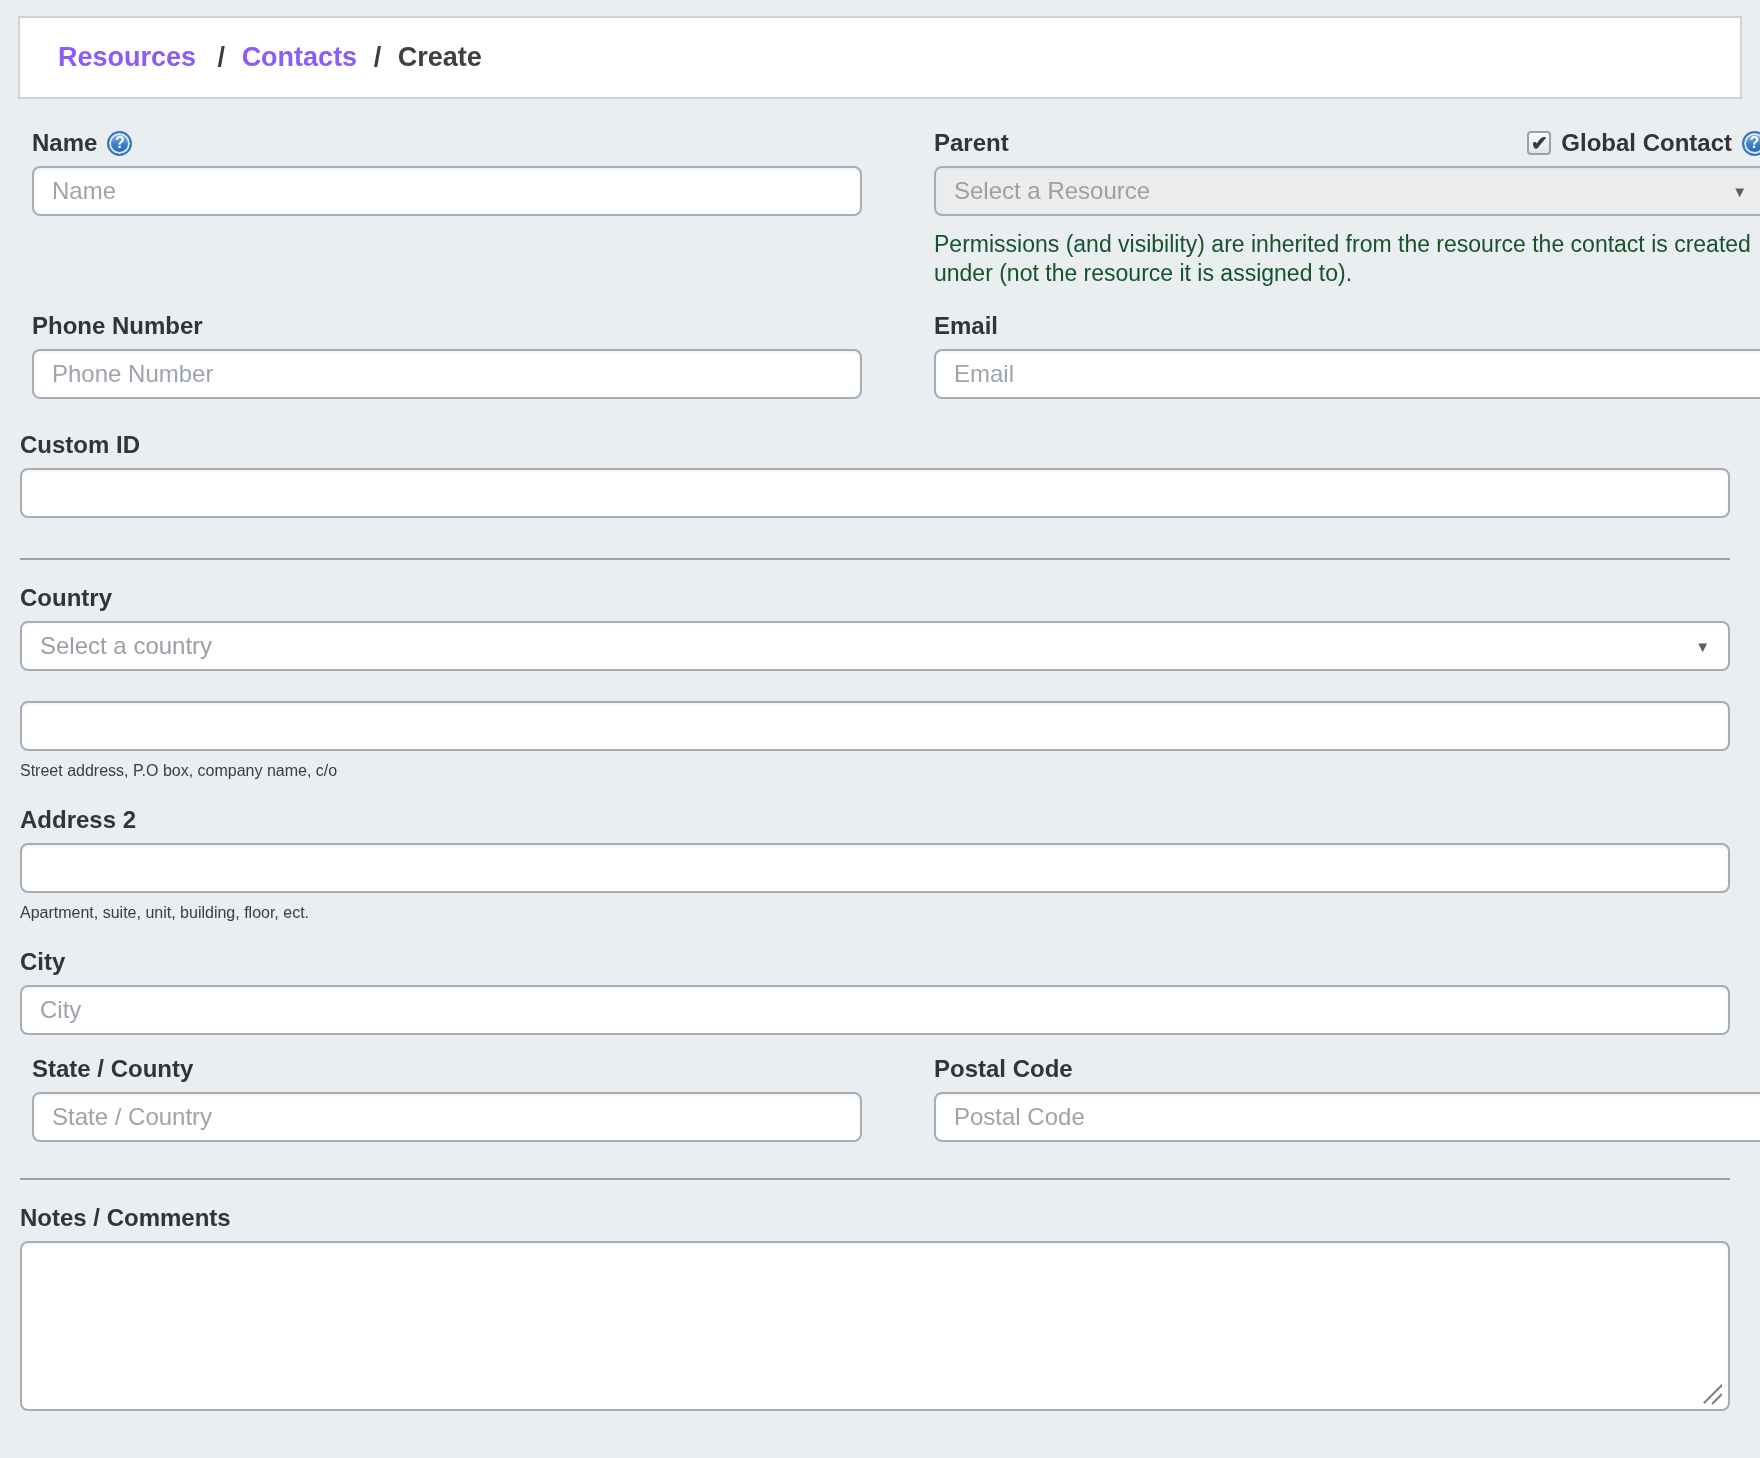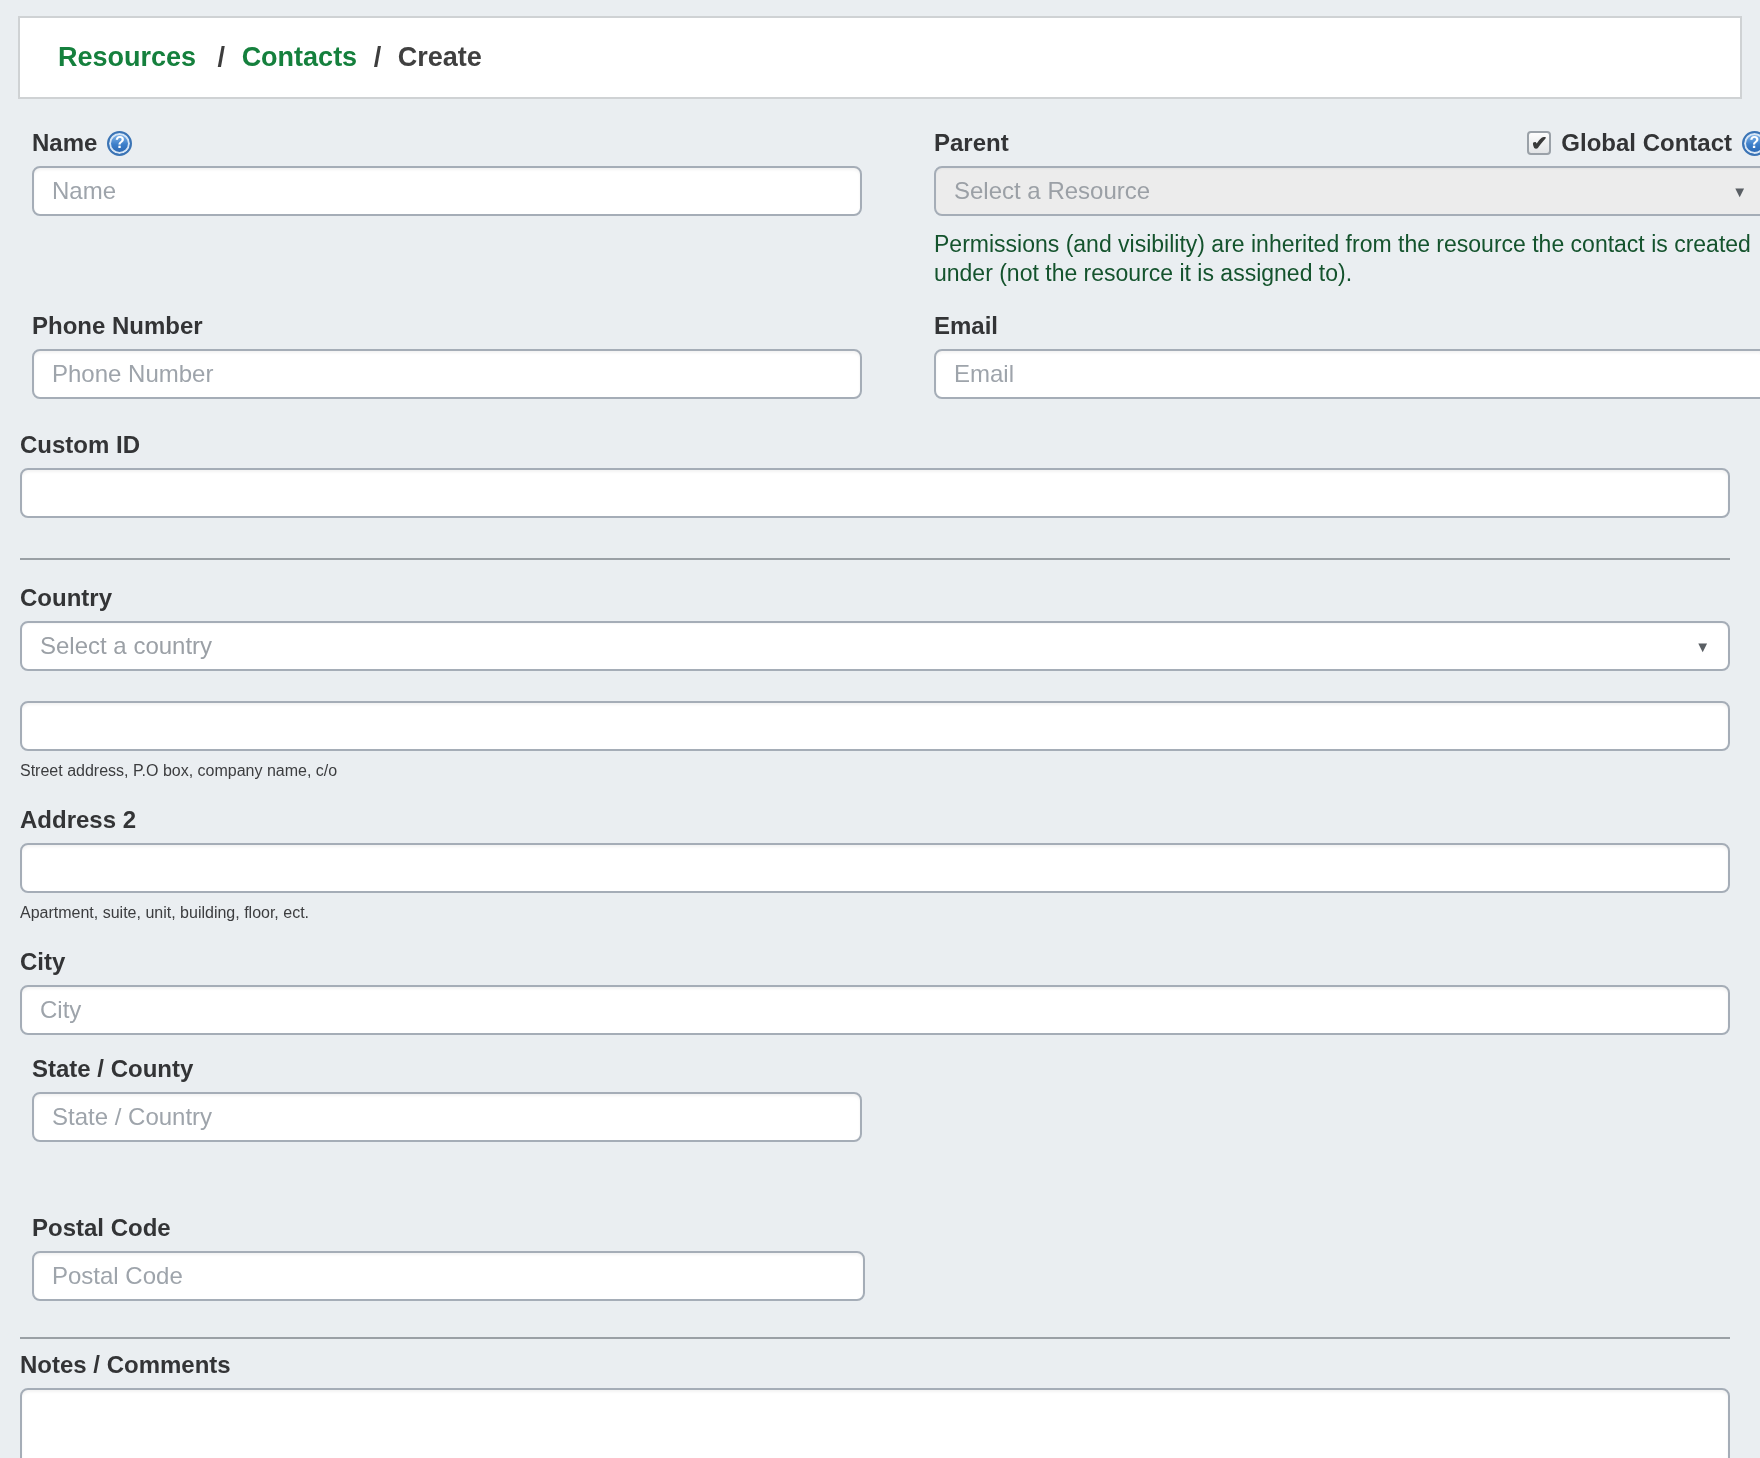--- a/index.html
+++ b/index.html
@@ -14,21 +14,21 @@
 
   
   .crumb-panel {
     margin: 16px 18px 0 18px;
     background: #ffffff;
     border: 2px solid #cfd2d4;
     padding: 24px 38px;
     font-size: 27px;
     font-weight: bold;
   }
-  .crumb-link { color: #15803d; text-decoration: none; cursor: pointer; }
+  .crumb-link { color: #8b5cf6; text-decoration: none; cursor: pointer; }
   .crumb-sep { color: #3d3d3d; margin: 0 9px; }
   .crumb-sep.first { margin-left: 14px; }
   .crumb-current { color: #404040; }
 
   
   .form-wrap { padding: 0 30px 0 20px; }
   .row { display: flex; gap: 72px; margin-left: 12px; }
   .col-l { width: 830px; flex: none; }
   .col-r { width: 833px; flex: none; }
   .full { width: 100%; }
@@ -142,23 +142,23 @@
 
   
   .mt-row1 { margin-top: 30px; }
   .mt-row2 { margin-top: 24px; }
   .mt-custom { margin-top: 32px; }
   .mt-hr1 { margin-top: 40px; }
   .mt-country { margin-top: 24px; }
   .mt-addr1 { margin-top: 30px; }
   .mt-addr2 { margin-top: 26px; }
   .mt-city { margin-top: 26px; }
-  .mt-state { margin-top: 20px; flex-direction: column; }
+  .mt-state { margin-top: 20px; }
   .mt-hr2 { margin-top: 36px; }
-  .mt-notes { margin-top: 12px; }
+  .mt-notes { margin-top: 24px; }
 </style>
 </head>
 <body>
 
 <div class="crumb-panel">
   <span class="crumb-link">Resources</span>
   <span class="crumb-sep first">/</span>
   <span class="crumb-link">Contacts</span>
   <span class="crumb-sep">/</span>
   <span class="crumb-current">Create</span>

